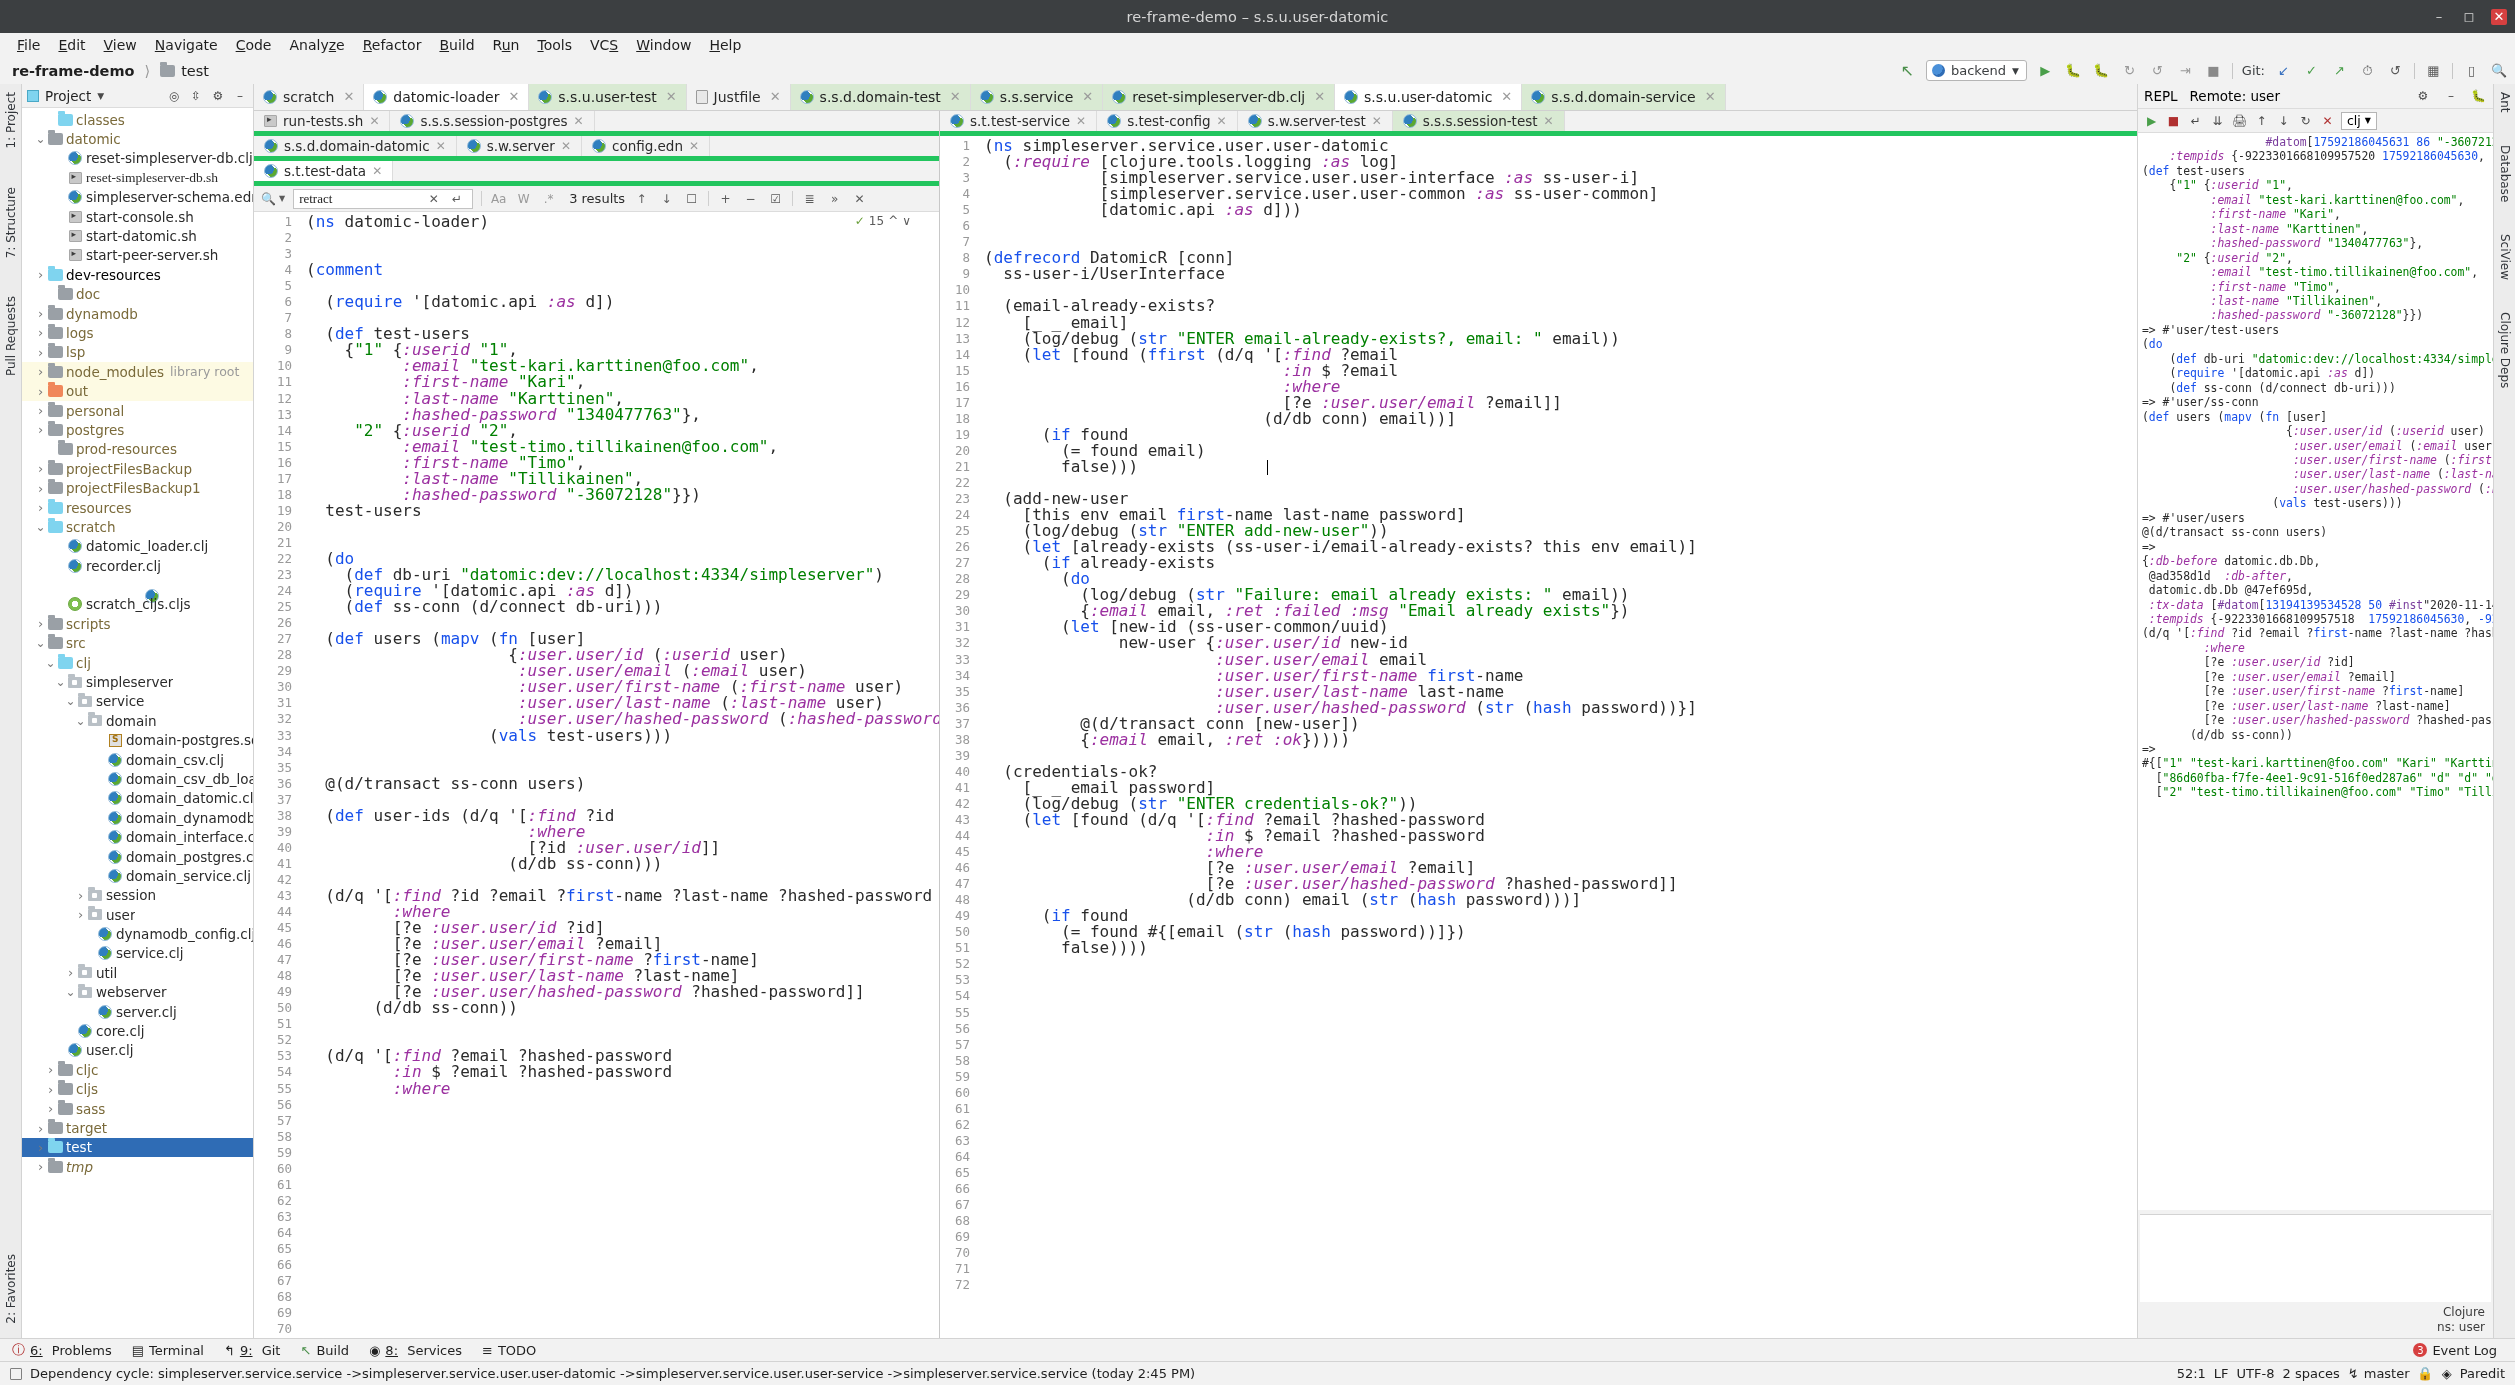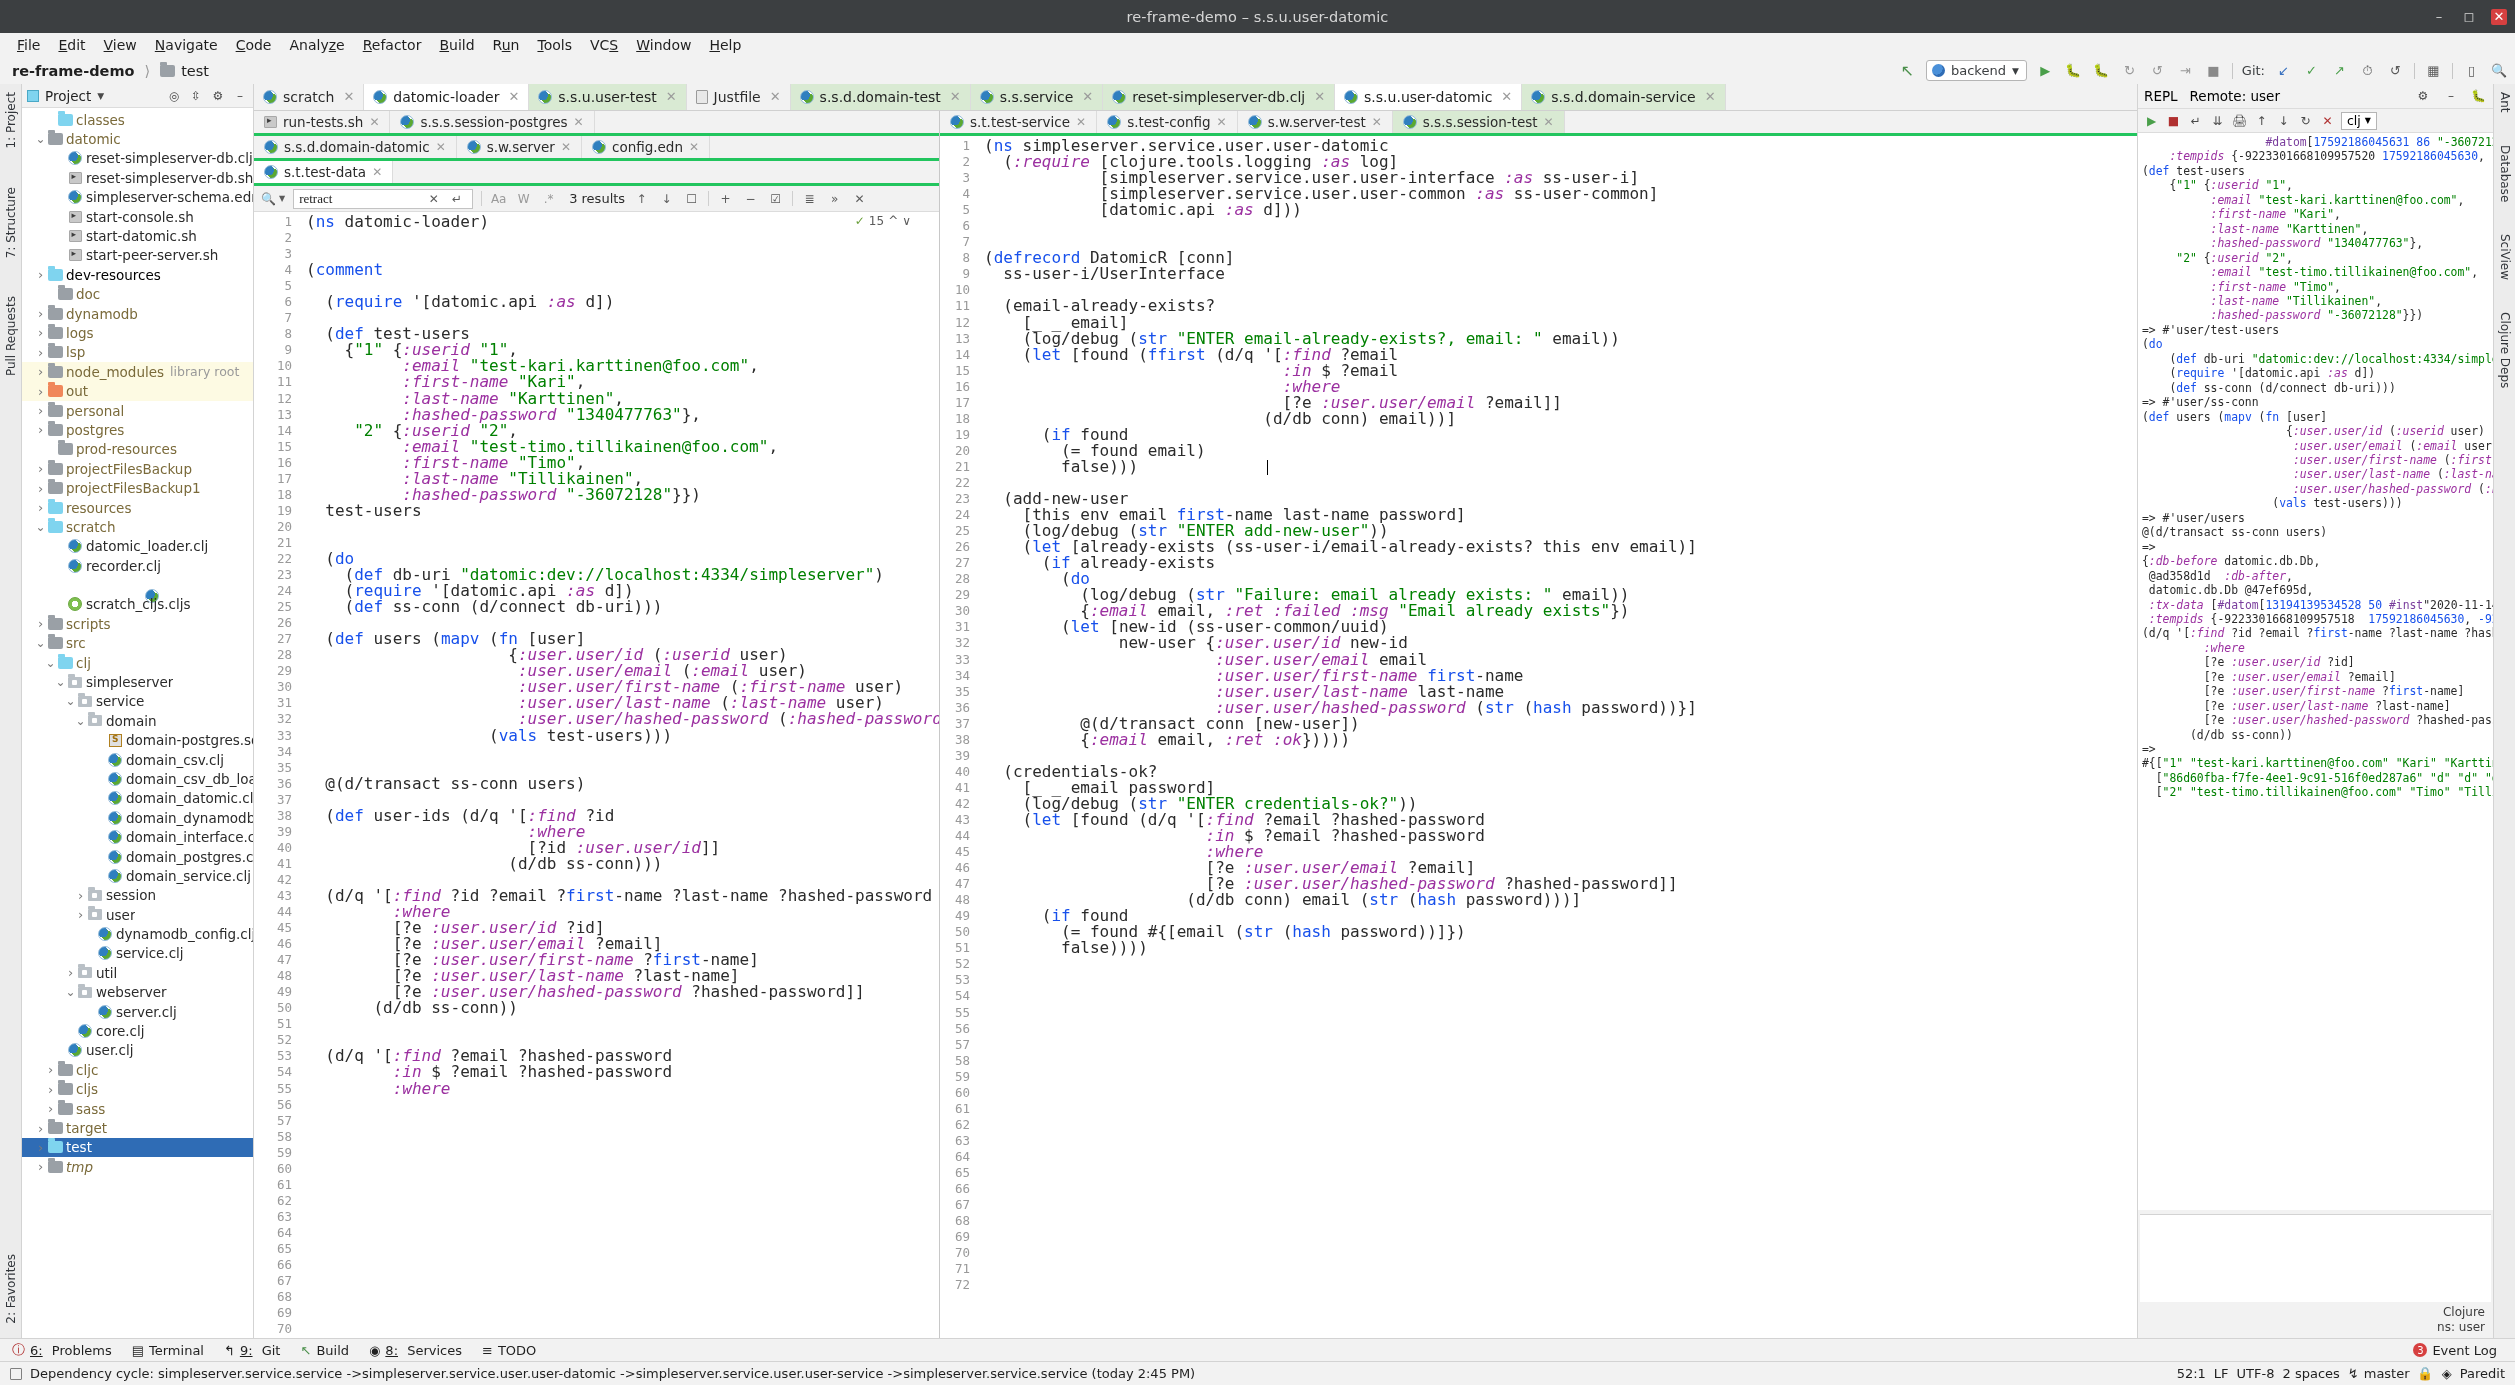--- a/index.html
+++ b/index.html
@@ -95,21 +95,21 @@
   .etab { height:27px; display:flex; align-items:center; gap:6px; padding:0 9px; font-size:14px; color:#2b2b2b; border-right:1px solid #dcdcdc; background:#f2f2f2; white-space:nowrap;}
   .etab.green { background:#d9ead3; }
   .etab.white { background:#ffffff; }
   .etab .x { color:#9b9b9b; font-size:13px; margin-left:3px;}
   .file-ic { width:12px;height:14px;background:#e8e8e8;border:1px solid #9a9a9a;border-radius:1px;}
 
   .splitrow { flex:1 1 auto; display:flex; min-height:0; }
   .pane { display:flex; flex-direction:column; min-width:0; min-height:0; background:#fff; }
   .paneL { width:686px; flex:0 0 686px; border-right:1px solid #c8c8c8;}
   .paneR { flex:1 1 auto; }
-  .subtabs { height:25px; background:#f2f2f2; display:flex; align-items:center; flex:0 0 25px; border-bottom:3px solid #22c55e; overflow:hidden;}
+  .subtabs { height:25px; background:#f2f2f2; display:flex; align-items:center; flex:0 0 25px; border-bottom:5px solid #22c55e; overflow:hidden;}
   .stab { height:25px; display:flex;align-items:center; gap:6px; padding:0 10px; font-size:13.5px; color:#2b2b2b; border-right:1px solid #dcdcdc; white-space:nowrap;}
   .stab.active { background:#fff; }
   .stab.green { background:#d9ead3;}
   .stab .x{color:#9b9b9b;font-size:12px;}
 
   .findbar { height:26px; background:#f2f2f2; display:flex; align-items:center; gap:8px; padding:0 6px; flex:0 0 26px; border-bottom:1px solid #dcdcdc; font-size:13px; color:#2b2b2b;}
   .findbar .fld { flex:0 0 180px; display:flex; align-items:center; gap:6px; background:#fff; border:1px solid #c3c3c3; height:20px; padding:0 5px;}
   .findbar .fld input { border:none; outline:none; font-size:13px; width:120px; font-family:Liberation Serif, serif; color:#1f1f1f;}
   .findbar .ic { width:17px;height:17px;display:flex;align-items:center;justify-content:center;color:#5b5b5b;font-size:12px;}
   .findbar .results{ margin-left:4px; color:#2b2b2b;}
@@ -256,21 +256,21 @@
             </span>
             <span class="nm" style="color: rgb(122, 106, 58);">datomic</span>
           </div>
           <div class="tr" style="padding-left: 32px;">
             <span class="arr"></span>
             <span class="ic">
               <span class="clj-ic"></span>
             </span>
             <span class="nm">reset-simpleserver-db.clj</span>
           </div>
-          <div class="tr" style="padding-left: 32px;">
+          <div class="tr" style="padding-left: 32px; font-family: Liberation Serif, serif;">
             <span class="arr"></span>
             <span class="ic">
               <span class="sh-ic"></span>
             </span>
             <span class="nm">reset-simpleserver-db.sh</span>
           </div>
           <div class="tr" style="padding-left: 32px;">
             <span class="arr"></span>
             <span class="ic">
               <span class="edn-ic"></span>

